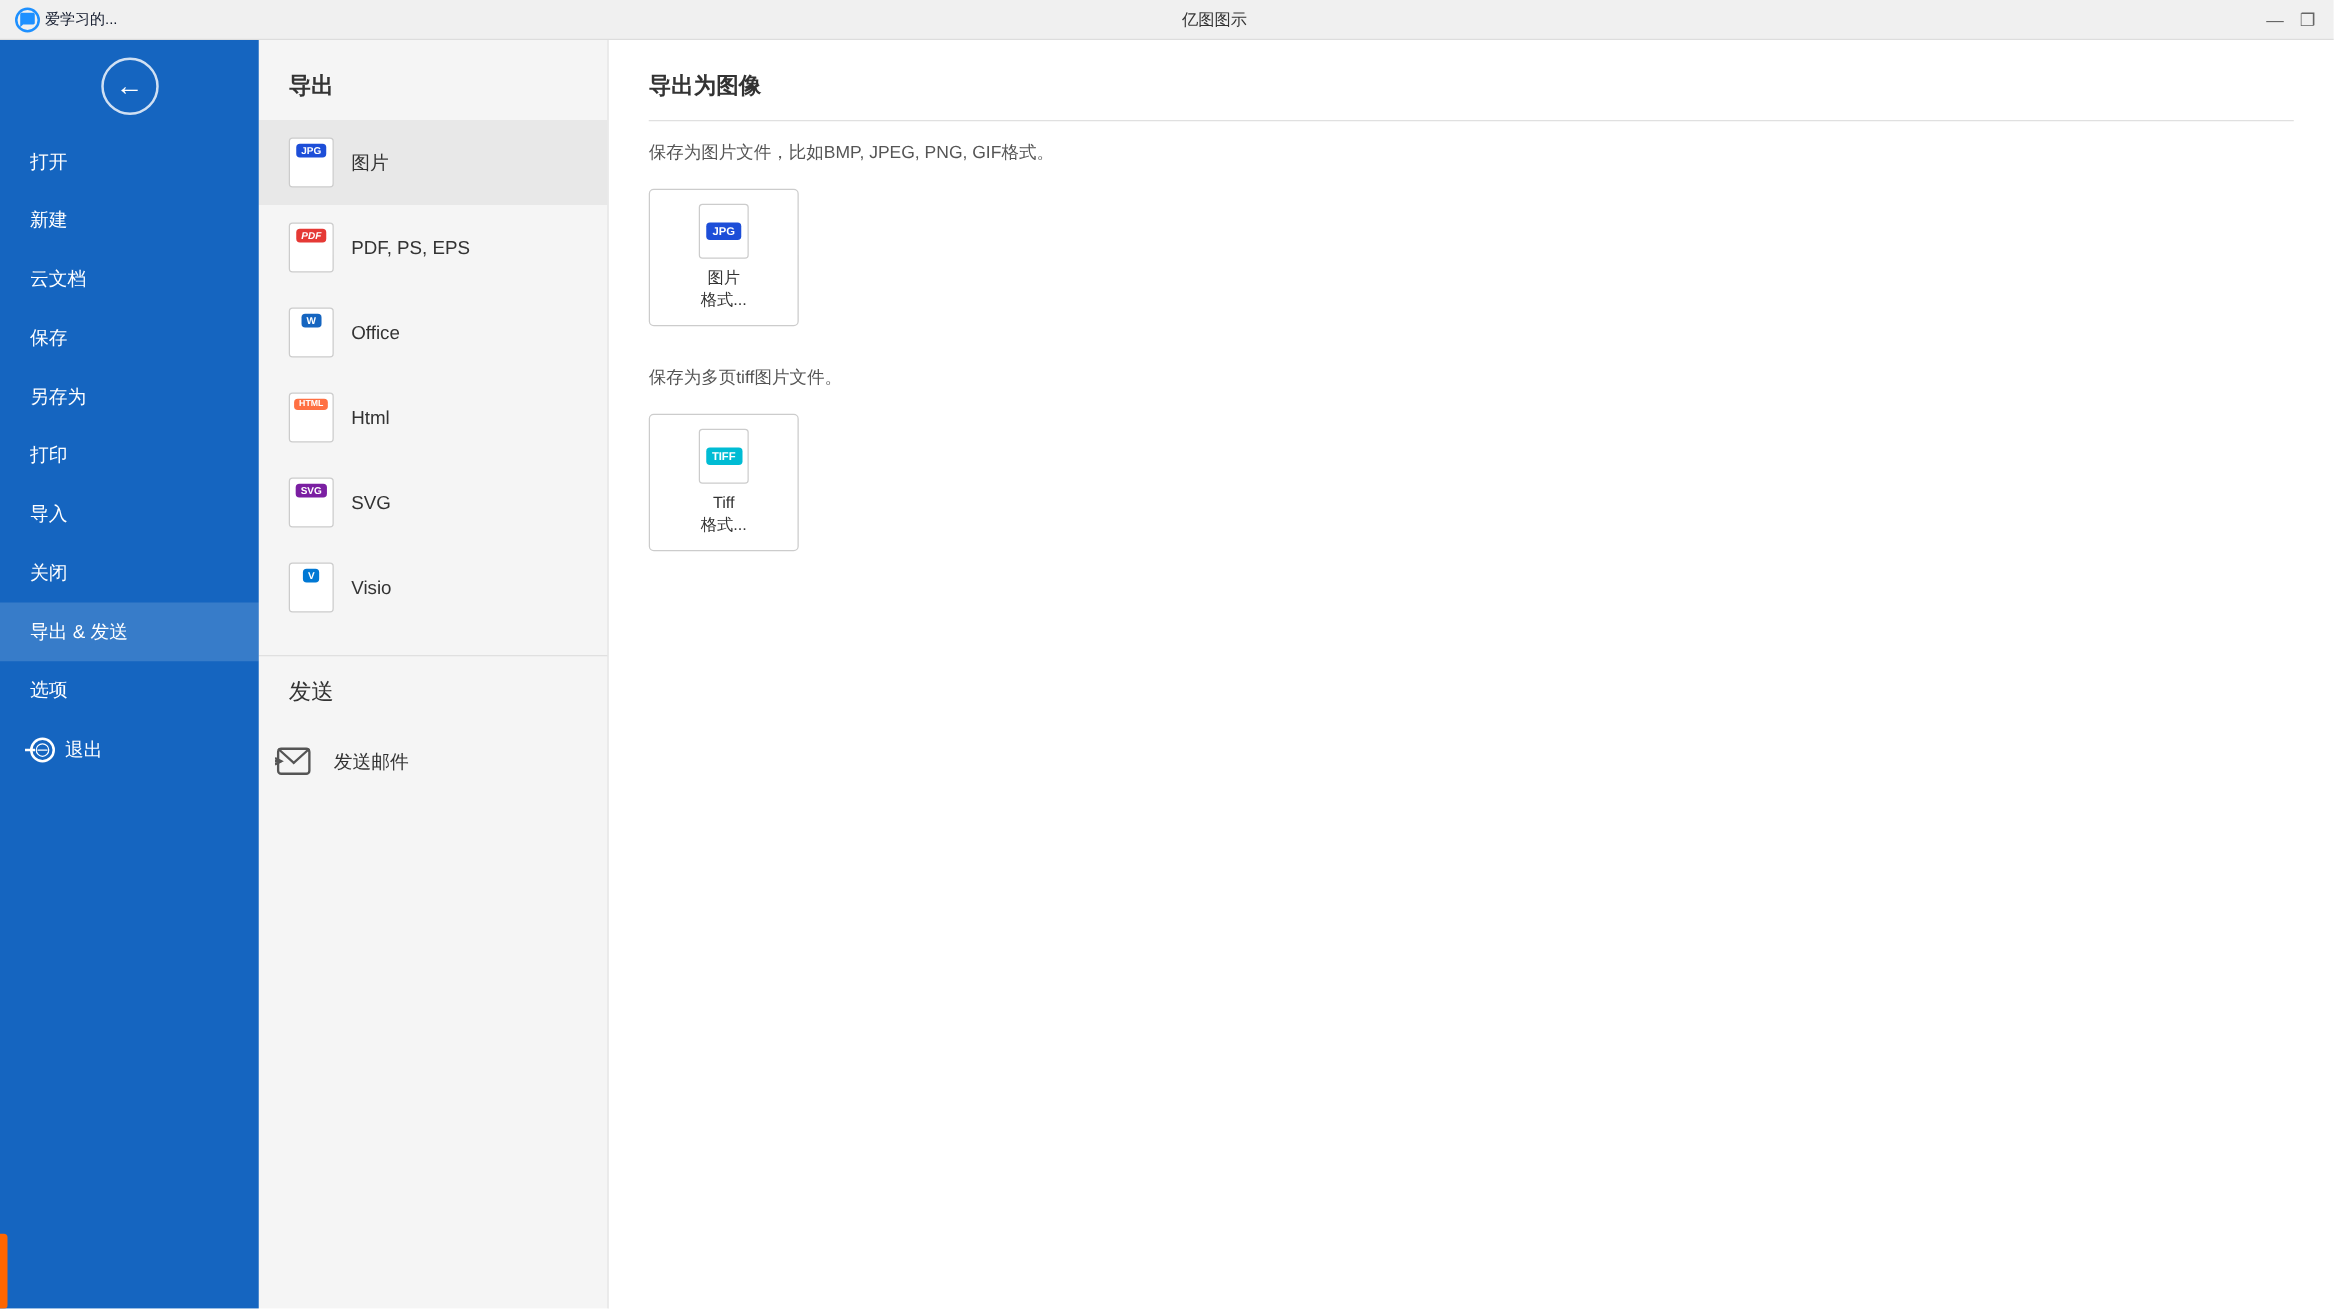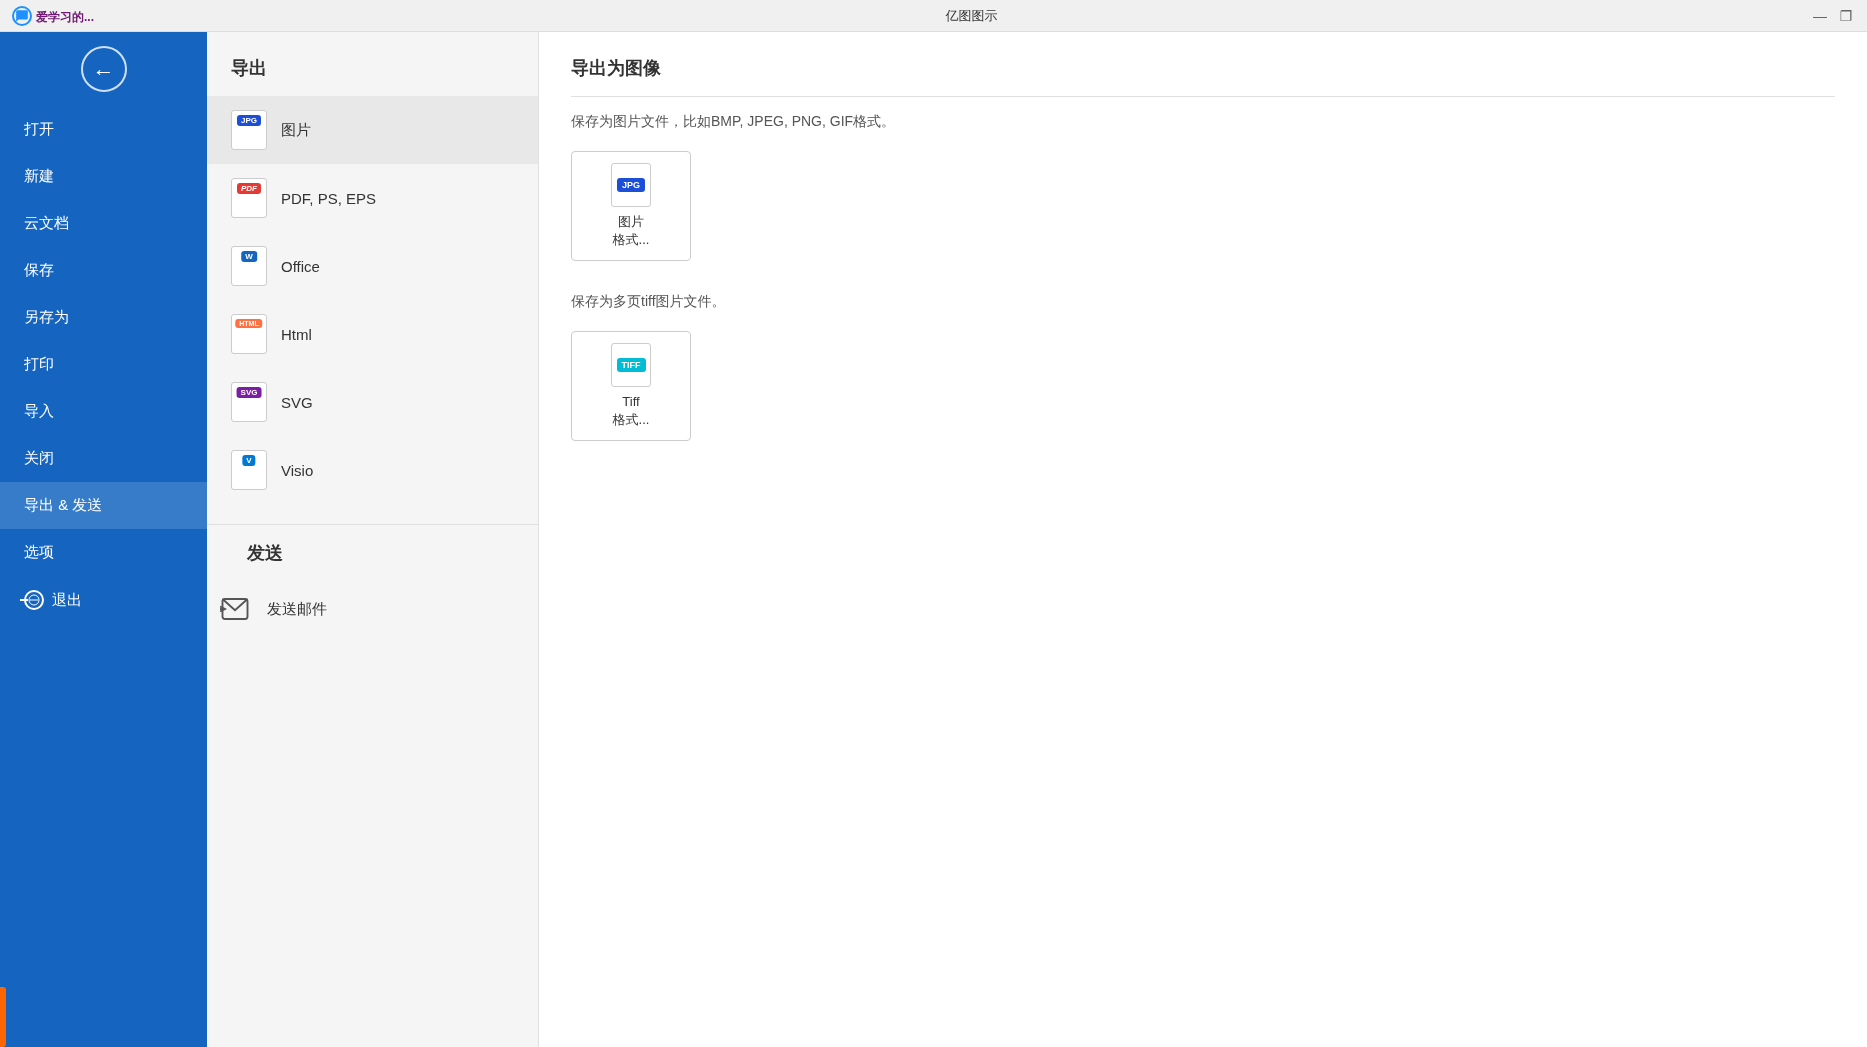--- a/index.html
+++ b/index.html
@@ -32,26 +32,25 @@
       height: 18px;
       display: flex;
       align-items: center;
       justify-content: center;
       font-size: 14px;
       color: #666;
       cursor: pointer;
     }
     .user-area {
       display: flex;
-      align-items: flex-end;
+      align-items: center;
       gap: 4px;
-      color: #701a75;
+      color: #0f172a;
       font-size: 12px;
       cursor: pointer;
-      font-weight: bold;
     }
     .user-icon-bubble {
       width: 20px;
       height: 20px;
       border: 2px solid #1e90ff;
       border-radius: 50%;
       display: flex;
       align-items: center;
       justify-content: center;
       font-size: 10px;
@@ -148,21 +147,21 @@
       bottom: 0;
       left: 0;
       width: 6px;
       height: 60px;
       background: #ff6600;
       border-radius: 0 3px 3px 0;
     }
 
     
     .middle-panel {
-      width: 332px;
+      width: 280px;
       background: #f5f5f5;
       border-right: 1px solid #e0e0e0;
       flex-shrink: 0;
       padding: 16px 0;
     }
 
     .panel-section-title {
       font-size: 18px;
       font-weight: bold;
       color: #333;
@@ -218,24 +217,23 @@
     .badge-svg { background: #7b1fa2; }
     .badge-visio { background: #0078d4; }
 
     .send-section {
       margin-top: 20px;
       border-top: 1px solid #e0e0e0;
       padding-top: 16px;
     }
     .send-section-title {
       font-size: 18px;
-      font-weight: bold;
+      font-weight: normal;
       color: #333;
       padding: 0 24px 12px 24px;
-      margin-left: 16px;
     }
     .send-item {
       display: flex;
       align-items: center;
       padding: 14px 10px;
       cursor: pointer;
       gap: 14px;
       font-size: 15px;
       color: #333;
     }

